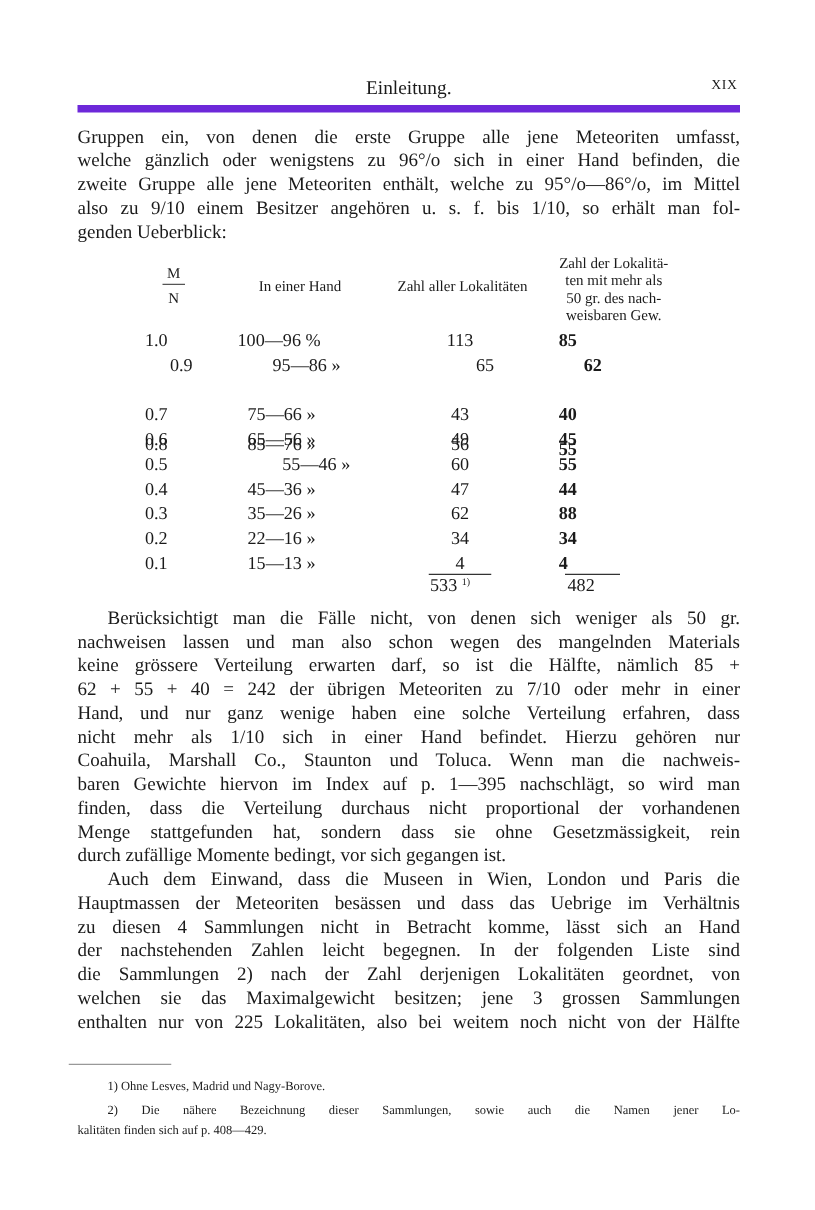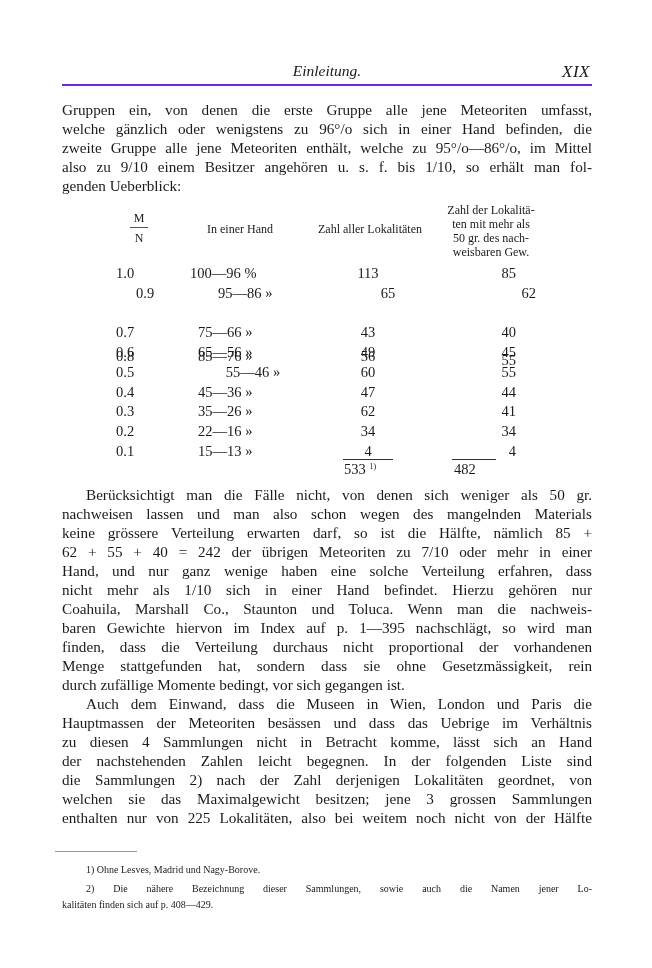--- a/index.html
+++ b/index.html
@@ -1,39 +1,39 @@
 <!DOCTYPE html>
 <html><head>
 <meta charset="utf-8">
 <style>
   html, body { margin: 0; padding: 0; background: #ffffff; }
   body { width: 652px; height: 968px; position: relative; overflow: hidden;
          font-family: "Liberation Serif", "DejaVu Serif", serif; color: #1a1a1a; }
   .page { position: absolute; left: 0; top: 0; width: 652px; height: 968px; }
   .running-head { position: absolute; left: 62px; top: 60px; width: 530px; height: 24px;
-                  border-bottom: 2px solid #6d28d9; font-style: italic; }
+                  border-bottom: 6px solid #6d28d9; }
   .rh-title { position: absolute; left: 0; right: 0; top: 2px; text-align: center;
               font-size: 15.5px; }
-  .rh-page { position: absolute; right: 2px; top: 2px; font-size: 17px; letter-spacing: 0.5px; }
+  .rh-page { position: absolute; right: 2px; top: 2px; font-size: 11px; letter-spacing: 0.5px; }
   .para { position: absolute; left: 62px; width: 530px; font-size: 15.2px; line-height: 19px;
           text-align: justify; margin: 0; }
   .para .ln { display: block; text-align: justify; text-align-last: justify; white-space: nowrap; overflow: visible; }
   .para .ln.last { text-align-last: left; }
   .para .ln.indent { padding-left: 24px; }
   sup.fr { font-size: 8px; vertical-align: 5px; }
   .table { position: absolute; left: 110px; top: 203px; width: 440px; font-size: 13.5px; }
   .th { position: absolute; font-size: 12px; line-height: 14px; text-align: center; }
   .mn { position: absolute; left: 20px; top: 8px; width: 18px; text-align: center; font-size: 12px; line-height: 14px; }
   .mn .m { display: block; border-bottom: 1px solid #555; padding-bottom: 2px; margin-bottom: 3px; }
   .row { position: absolute; left: 0; width: 440px; height: 19px; font-size: 14.5px; }
   .row span { position: absolute; }
   .c1 { left: 6px; }
   .c2 { left: 80px; width: 110px; }
   .c3 { left: 238px; width: 40px; text-align: center; }
-  .c4 { left: 366px; width: 40px; text-align: right; }
+  .c4 { left: 337px; width: 40px; text-align: left; font-weight: bold; }
   .sumline { position: absolute; height: 1px; background: #333; }
   .total { position: absolute; font-size: 14.5px; }
   .fn-rule { position: absolute; left: 55px; top: 851px; width: 82px; height: 1px; background: #999; }
   .fn { position: absolute; left: 62px; width: 530px; font-size: 10px; line-height: 16px; margin: 0; }
   .fn .ln { display: block; white-space: nowrap; }
   .fn .ln.indent { padding-left: 24px; }
   .fn .ln.j { text-align: justify; text-align-last: justify; }
 </style>
 </head>
 <body>
@@ -106,21 +106,21 @@
     <div class="row" style="top:181px;">
       <span class="c1">0.4</span>
       <span class="c2" style="left:88px;">45—36 »</span>
       <span class="c3">47</span>
       <span class="c4">44</span>
     </div>
     <div class="row" style="top:200px;">
       <span class="c1">0.3</span>
       <span class="c2" style="left:88px;">35—26 »</span>
       <span class="c3">62</span>
-      <span class="c4">41</span>
+      <span class="c4">88</span>
     </div>
     <div class="row" style="top:220px;">
       <span class="c1">0.2</span>
       <span class="c2" style="left:88px;">22—16 »</span>
       <span class="c3">34</span>
       <span class="c4">34</span>
     </div>
     <div class="row" style="top:240px;">
       <span class="c1">0.1</span>
       <span class="c2" style="left:88px;">15—13 »</span>

